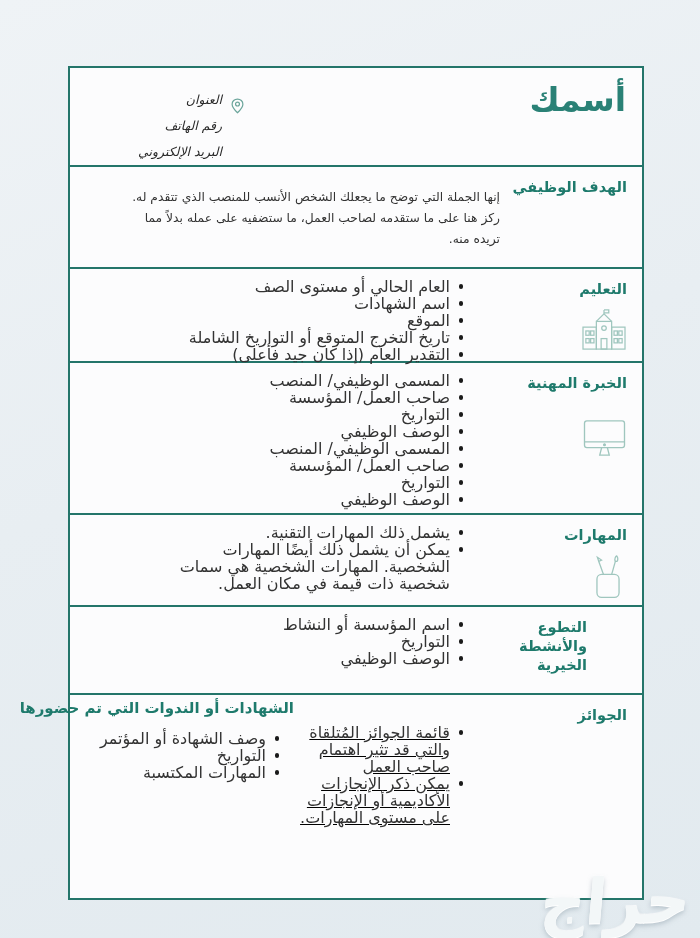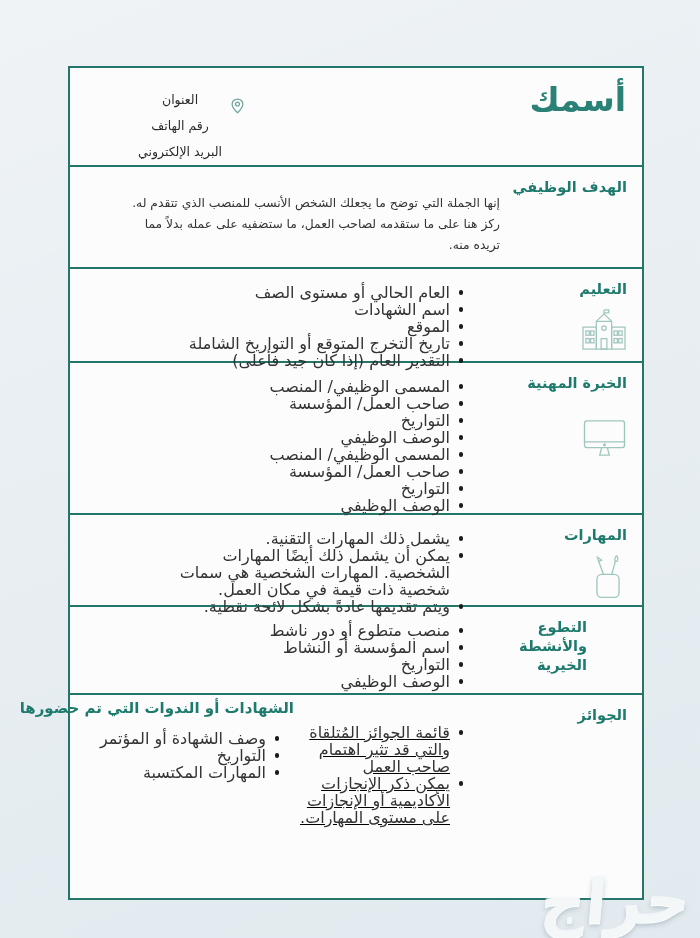--- a/index.html
+++ b/index.html
@@ -19,29 +19,29 @@
   .sec-objective{height:102px;}
   .sec-education{height:94px;}
   .sec-experience{height:152px;}
   .sec-skills{height:92px;}
   .sec-volunteer{height:88px;}
   .sec-awards{flex:1 1 auto;}
   .title-col{flex:0 0 170px;width:170px;box-sizing:border-box;padding:11px 15px 0 0;text-align:right;}
   .sec-title{color:#1e7a6c;font-weight:bold;font-size:14.5px;line-height:19px;}
   .sec-icon{display:inline-block;margin-top:10px;}
   .sec-icon.monitor{margin-top:26px;}
-  .content{flex:1 1 auto;padding-top:15px;box-sizing:border-box;}
+  .content{flex:1 1 auto;padding-top:9px;box-sizing:border-box;}
   ul.blist{list-style:none;margin:0;padding:0 8px 0 0;font-size:16px;line-height:17px;color:#333;}
   ul.blist li{position:relative;padding-right:14px;}
   ul.blist li::before{content:"";position:absolute;right:1px;top:6px;width:4.5px;height:4.5px;border-radius:50%;background:#1a1a1a;}
   .group2{margin-top:13px;}
   .objective-text{margin:11px -28px 0 0;max-width:382px;font-size:12.3px;line-height:21px;color:#333;}
   .skills-list{max-width:308px;}
   h1.name{position:absolute;top:12px;right:16px;margin:0;font-size:33px;line-height:40px;color:#2a8176;font-weight:bold;}
-  .contact{position:absolute;top:19px;right:420px;font-size:12.5px;line-height:26px;color:#2a2a2a;text-align:center;white-space:nowrap;}
+  .contact{position:absolute;top:19px;right:420px;font-size:12.5px;line-height:26px;color:#2a2a2a;text-align:right;white-space:nowrap;font-style:italic;}
   .contact-row{position:relative;}
   .pin-wrap{position:absolute;right:-22px;top:5px;}
   .awards-cols{display:flex;flex-direction:row;padding-top:0;}
   .awards-col-a{flex:0 0 172px;width:172px;margin-top:29px;text-decoration:underline;}
   .awards-col-a ul.blist li{margin-bottom:0;}
   .awards-col-b{flex:1 1 auto;padding-right:6px;}
   .certs-title{color:#1e7a6c;font-weight:bold;font-size:15px;line-height:18px;margin-top:4px;white-space:nowrap;}
   .awards-col-b ul.blist{margin-top:13px;padding-right:14px;}
   .watermark{
     position:absolute;right:10px;bottom:0px;font-size:62px;font-weight:bold;
@@ -158,32 +158,30 @@
           <path d="M10 7 L8.5 2.5 L13 5.5 Z"></path>
           <line x1="24" y1="21" x2="28" y2="7"></line>
           <path d="M28 7 C26.5 4 28.5 1.5 29.5 1 C31 2.5 31 5.5 29.8 7 Z"></path>
         </svg>
       </span>
     </div>
     <div class="content">
       <ul class="blist skills-list">
         <li>يشمل ذلك المهارات التقنية.</li>
         <li>يمكن أن يشمل ذلك أيضًا المهارات الشخصية. المهارات الشخصية هي سمات شخصية ذات قيمة في مكان العمل.</li>
-        <li>ويتم تقديمها عادةً بشكل لائحة نقطية.</li>
       </ul>
     </div>
   </div>
 
   <div class="sec sec-volunteer">
     <div class="title-col">
       <div class="sec-title" style="max-width:115px;margin-right:auto;margin-left:0;text-align:right;">التطوع والأنشطة الخيرية</div>
     </div>
     <div class="content">
       <ul class="blist">
-        <li>منصب متطوع أو دور ناشط</li>
         <li>اسم المؤسسة أو النشاط</li>
         <li>التواريخ</li>
         <li>الوصف الوظيفي</li>
       </ul>
     </div>
   </div>
 
   <div class="sec sec-awards">
     <div class="title-col">
       <div class="sec-title">الجوائز</div>

